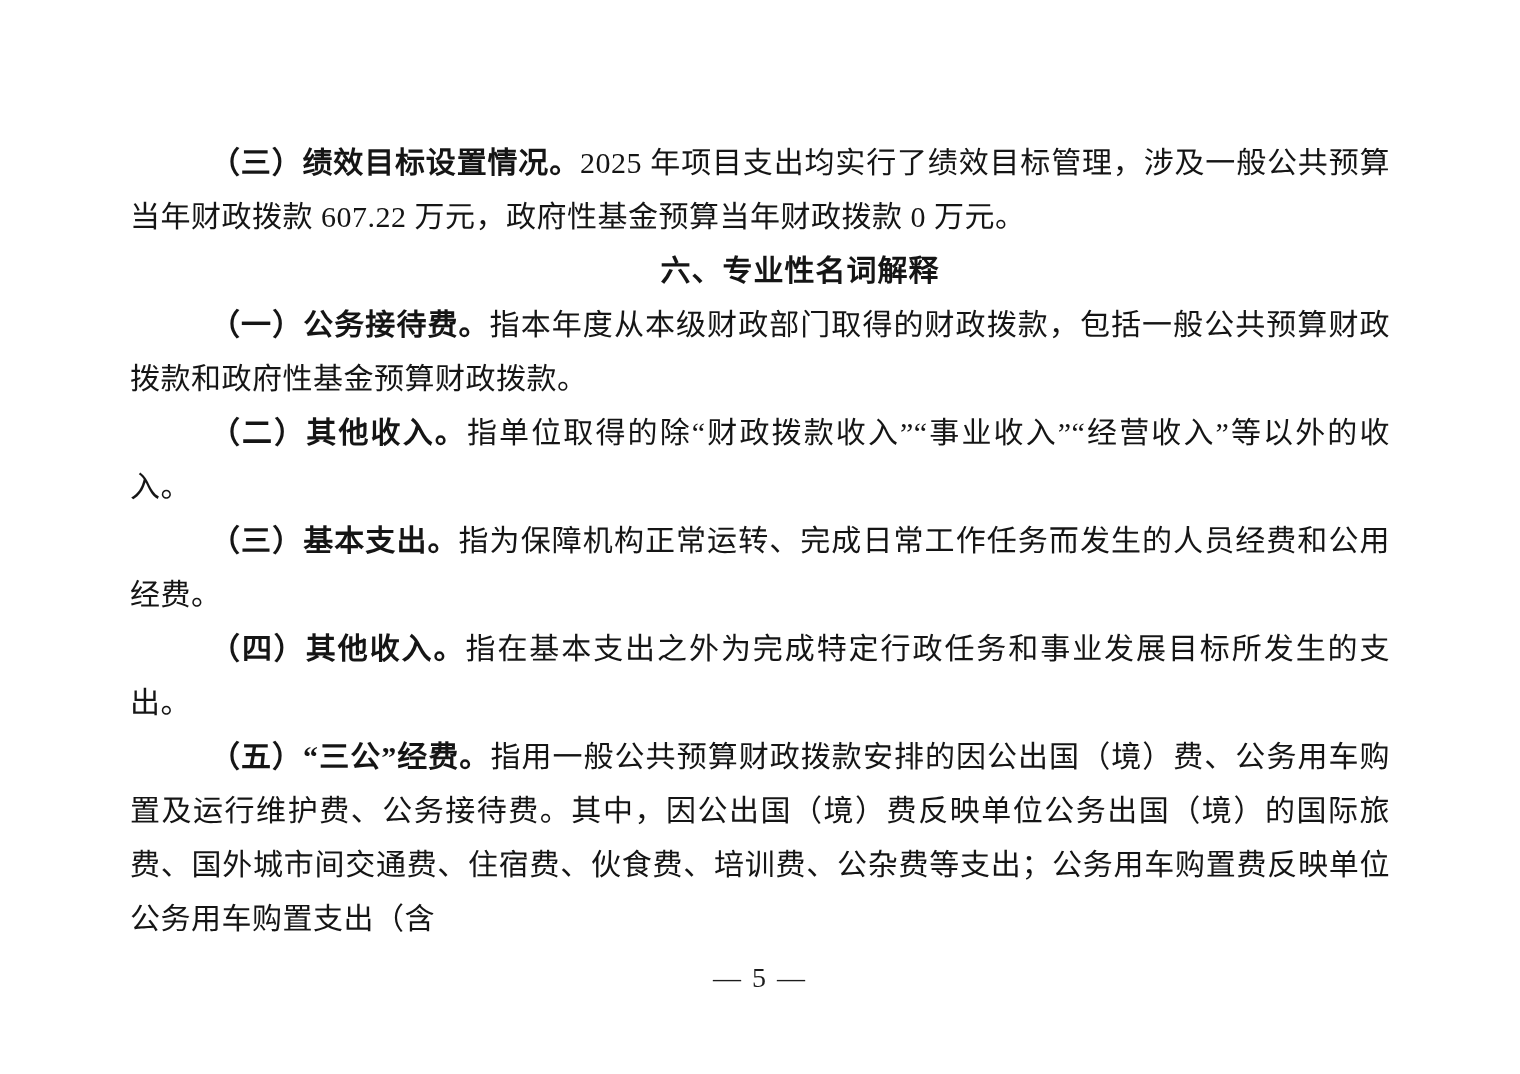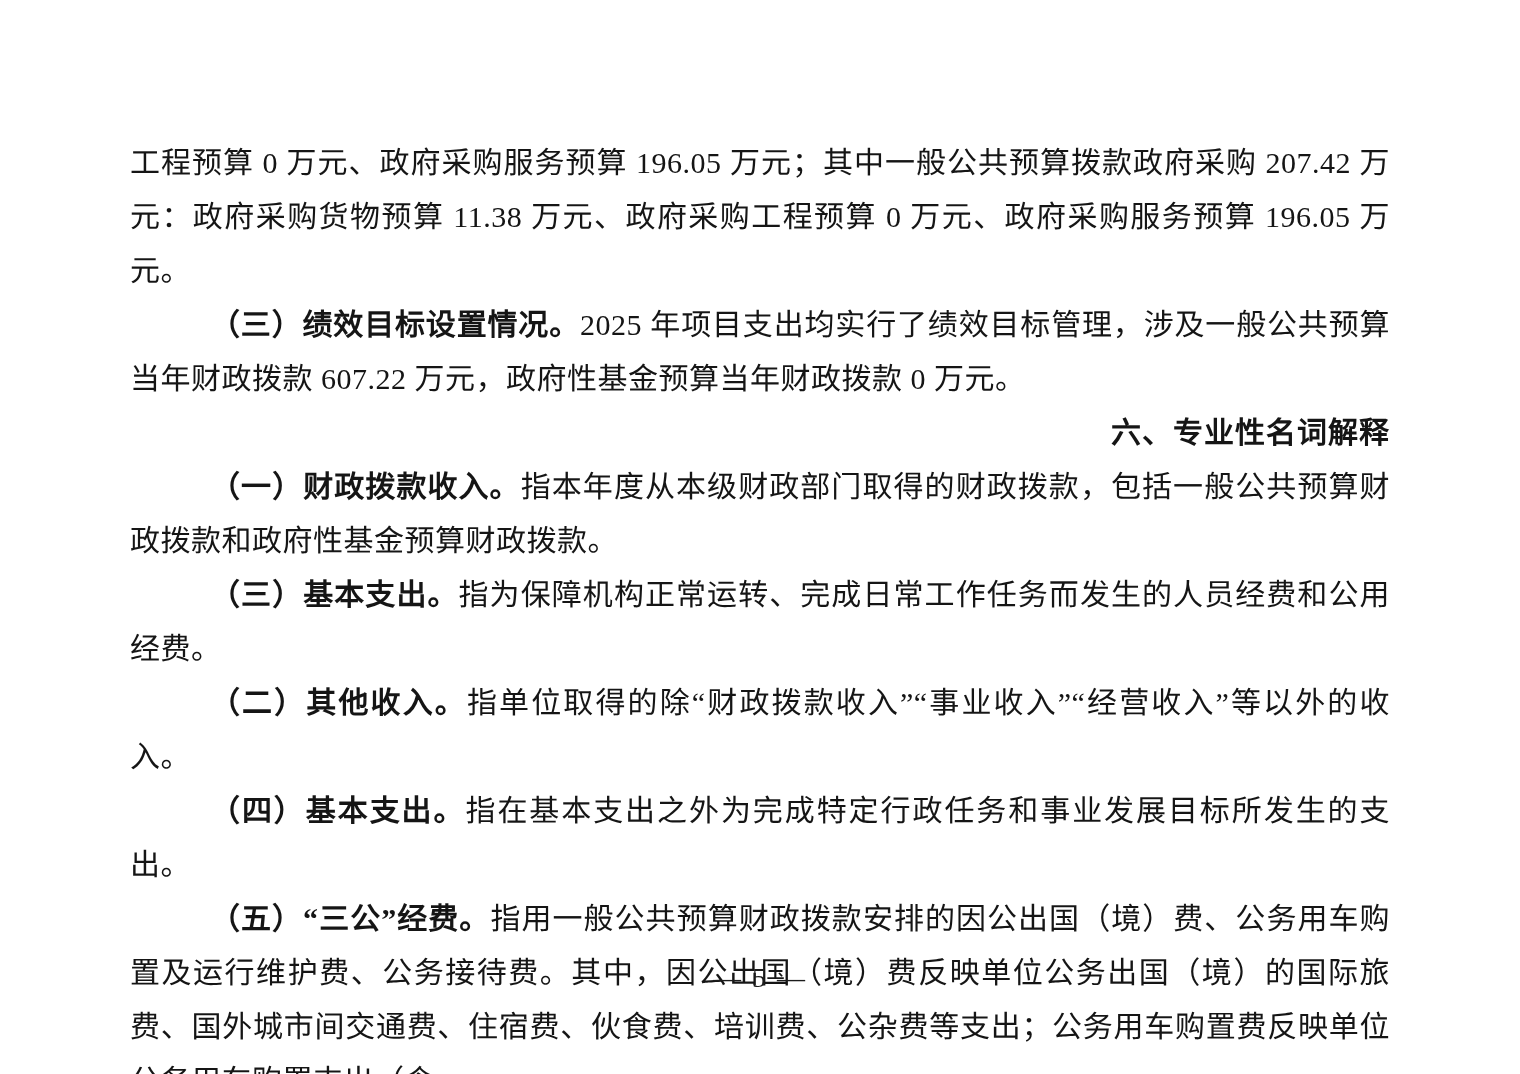--- a/index.html
+++ b/index.html
@@ -23,44 +23,43 @@
     color: #151515;
     text-align: justify;
     text-justify: inter-ideograph;
     letter-spacing: 0.5px;
   }
   p.para { margin: 0; padding: 0; }
   p.para.indent { text-indent: 2em; }
   p.para.heading {
     font-family: Liberation Sans, sans-serif;
     font-weight: 700;
-    text-align: right;
+    text-align: center;
     letter-spacing: 1px;
   }
   .seg.bold { font-weight: 700; margin-left: 20px; }
   .page-footer {
     position: absolute;
     left: 0; right: 0; top: 962px;
     text-align: center;
     font-size: 28px;
     color: #1c1c1c;
     letter-spacing: 2px;
   }
 </style>
 </head>
 <body>
 
 <div class="page">
   <div class="doc-body">
-      <p class="para"><span class="seg">工程预算 0 万元、政府采购服务预算 196.05 万元；其中一般公共预算拨款政府采购 207.42 万元：政府采购货物预算 11.38 万元、政府采购工程预算 0 万元、政府采购服务预算 196.05 万元。</span></p>
       <p class="para indent"><span class="seg bold">（三）绩效目标设置情况。</span><span class="seg">2025 年项目支出均实行了绩效目标管理，涉及一般公共预算当年财政拨款 607.22 万元，政府性基金预算当年财政拨款 0 万元。</span></p>
       <p class="para heading indent"><span class="seg bold">六、专业性名词解释</span></p>
-      <p class="para indent"><span class="seg bold">（一）财政拨款收入。</span><span class="seg">指本年度从本级财政部门取得的财政拨款，包括一般公共预算财政拨款和政府性基金预算财政拨款。</span></p>
+      <p class="para indent"><span class="seg bold">（一）公务接待费。</span><span class="seg">指本年度从本级财政部门取得的财政拨款，包括一般公共预算财政拨款和政府性基金预算财政拨款。</span></p>
+      <p class="para indent"><span class="seg bold">（二）其他收入。</span><span class="seg">指单位取得的除“财政拨款收入”“事业收入”“经营收入”等以外的收入。</span></p>
       <p class="para indent"><span class="seg bold">（三）基本支出。</span><span class="seg">指为保障机构正常运转、完成日常工作任务而发生的人员经费和公用经费。</span></p>
-      <p class="para indent"><span class="seg bold">（二）其他收入。</span><span class="seg">指单位取得的除“财政拨款收入”“事业收入”“经营收入”等以外的收入。</span></p>
-      <p class="para indent"><span class="seg bold">（四）基本支出。</span><span class="seg">指在基本支出之外为完成特定行政任务和事业发展目标所发生的支出。</span></p>
+      <p class="para indent"><span class="seg bold">（四）其他收入。</span><span class="seg">指在基本支出之外为完成特定行政任务和事业发展目标所发生的支出。</span></p>
       <p class="para indent"><span class="seg bold">（五）“三公”经费。</span><span class="seg">指用一般公共预算财政拨款安排的因公出国（境）费、公务用车购置及运行维护费、公务接待费。其中，因公出国（境）费反映单位公务出国（境）的国际旅费、国外城市间交通费、住宿费、伙食费、培训费、公杂费等支出；公务用车购置费反映单位公务用车购置支出（含</span></p>
     </div>
 
   <div class="page-footer">
     <span>— 5 —</span>
   </div>
 </div>
 
 </body></html>

